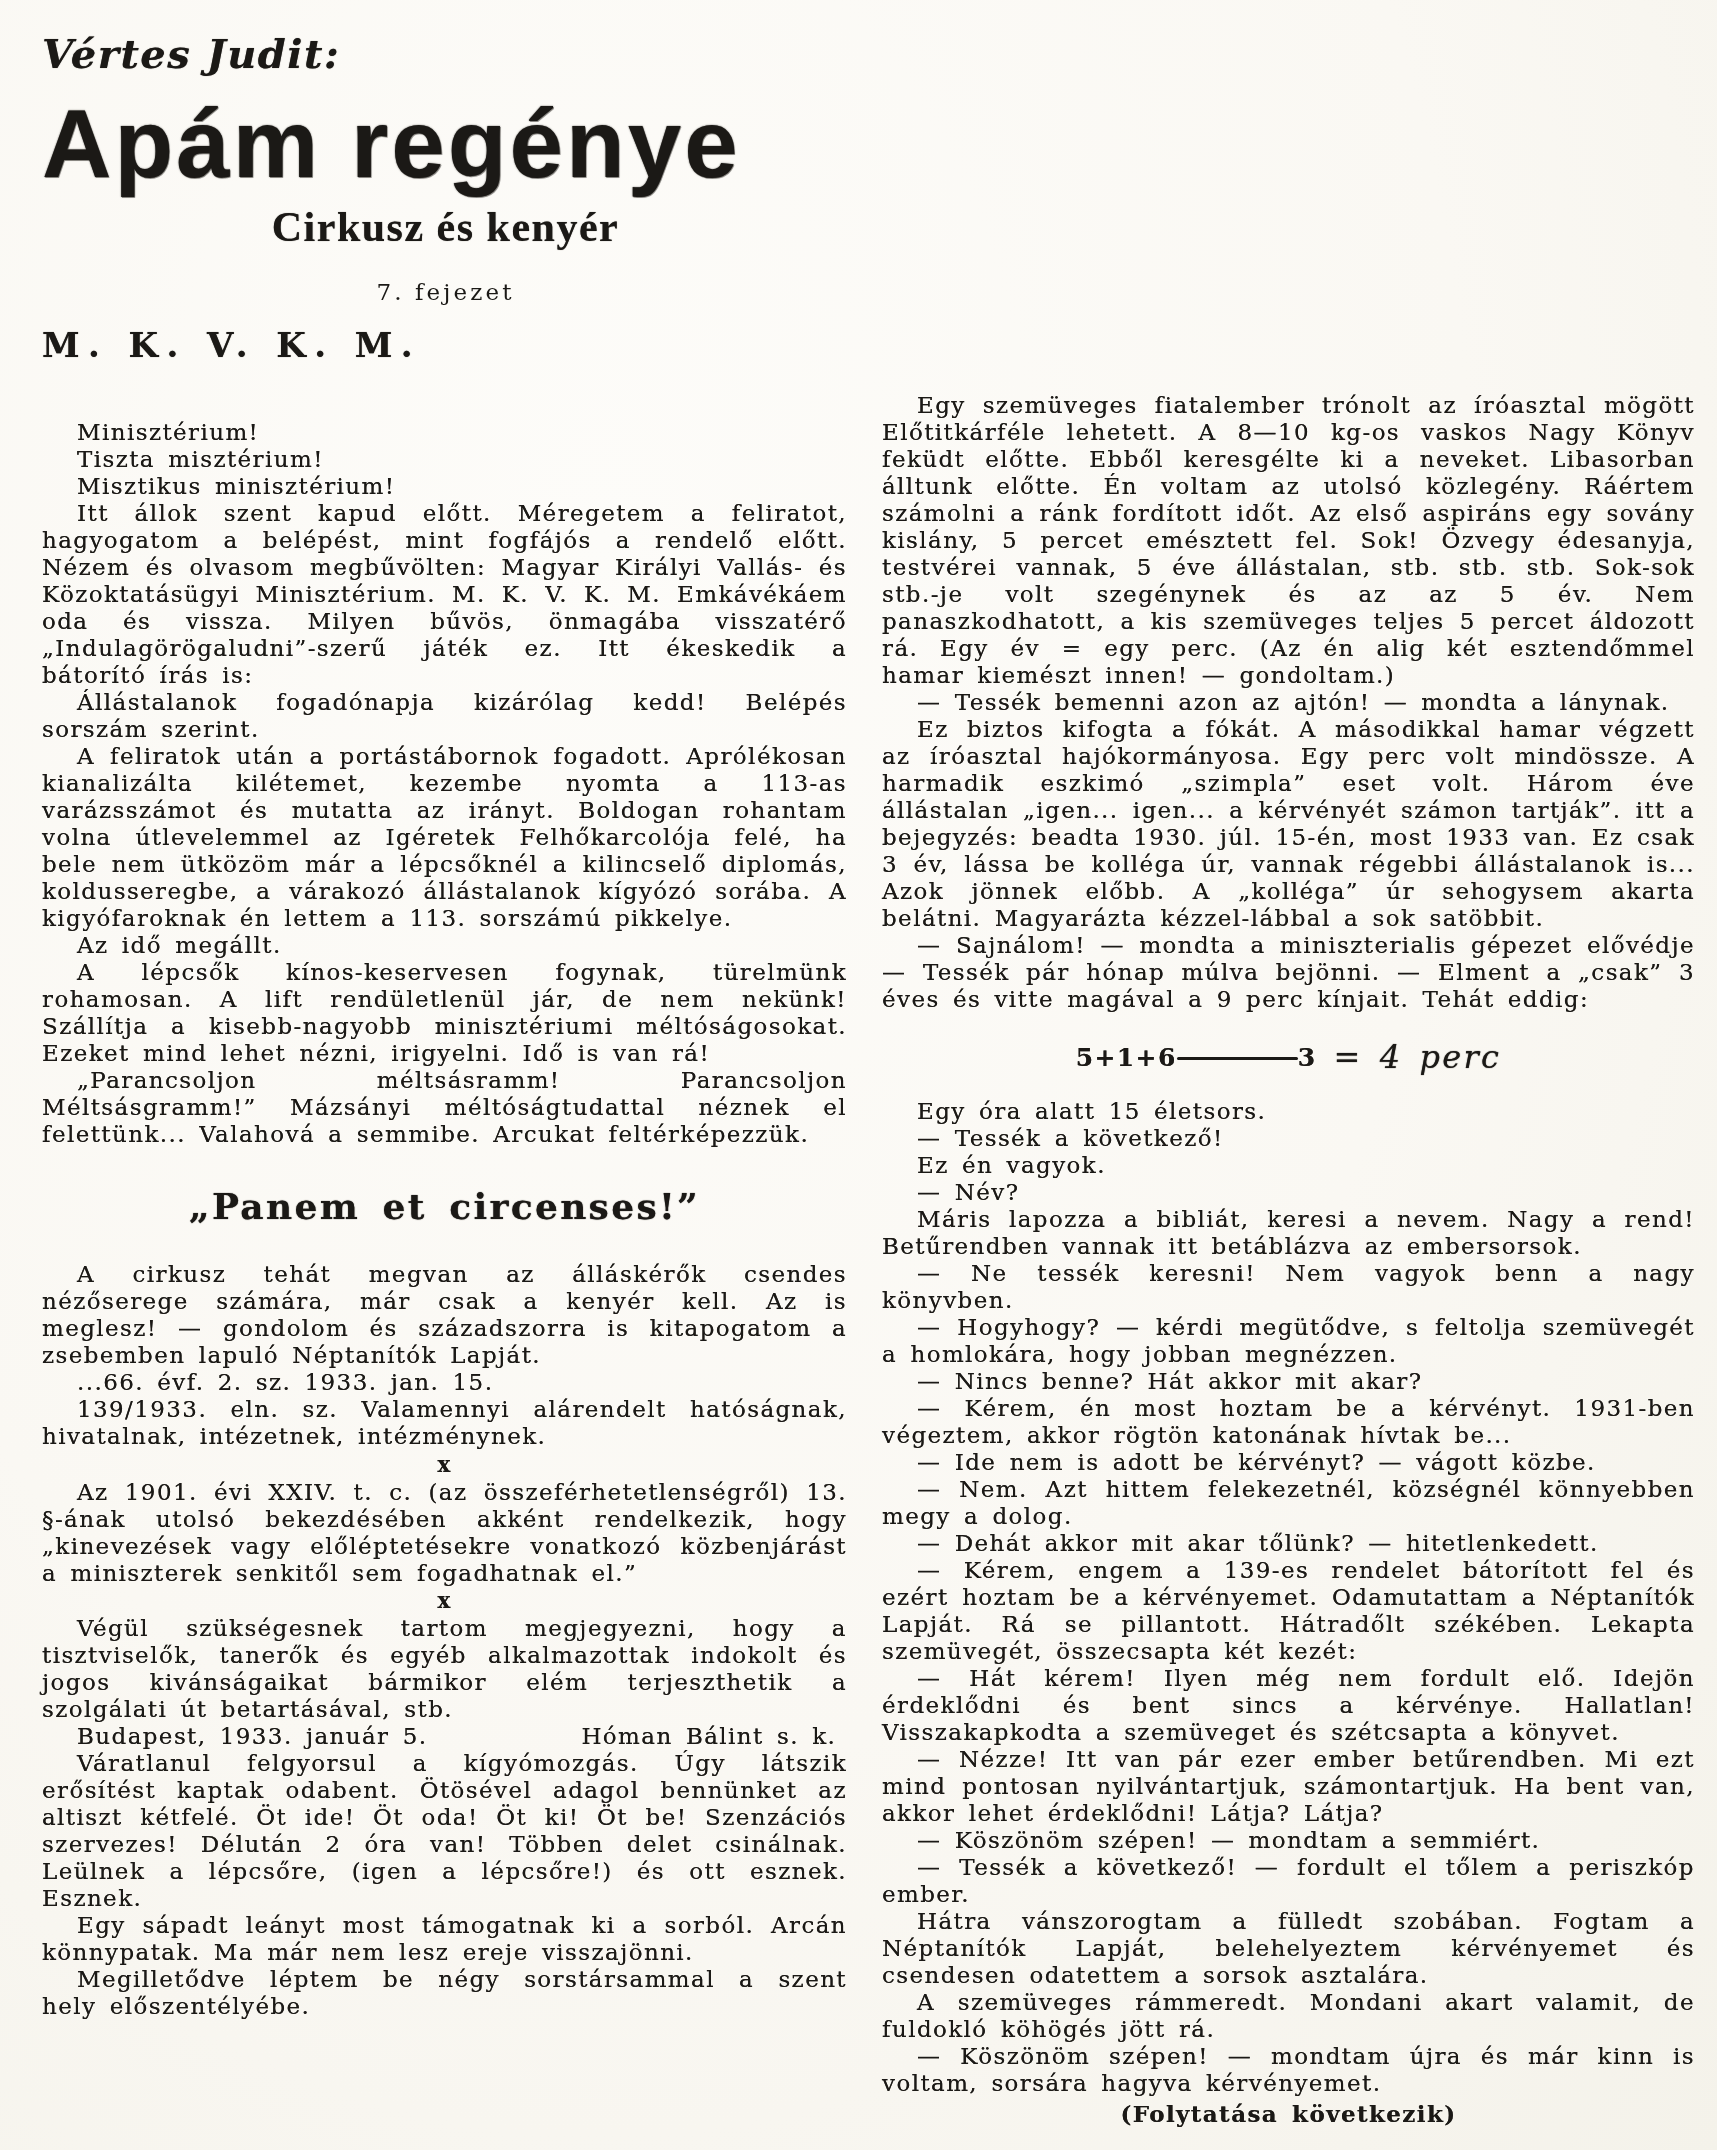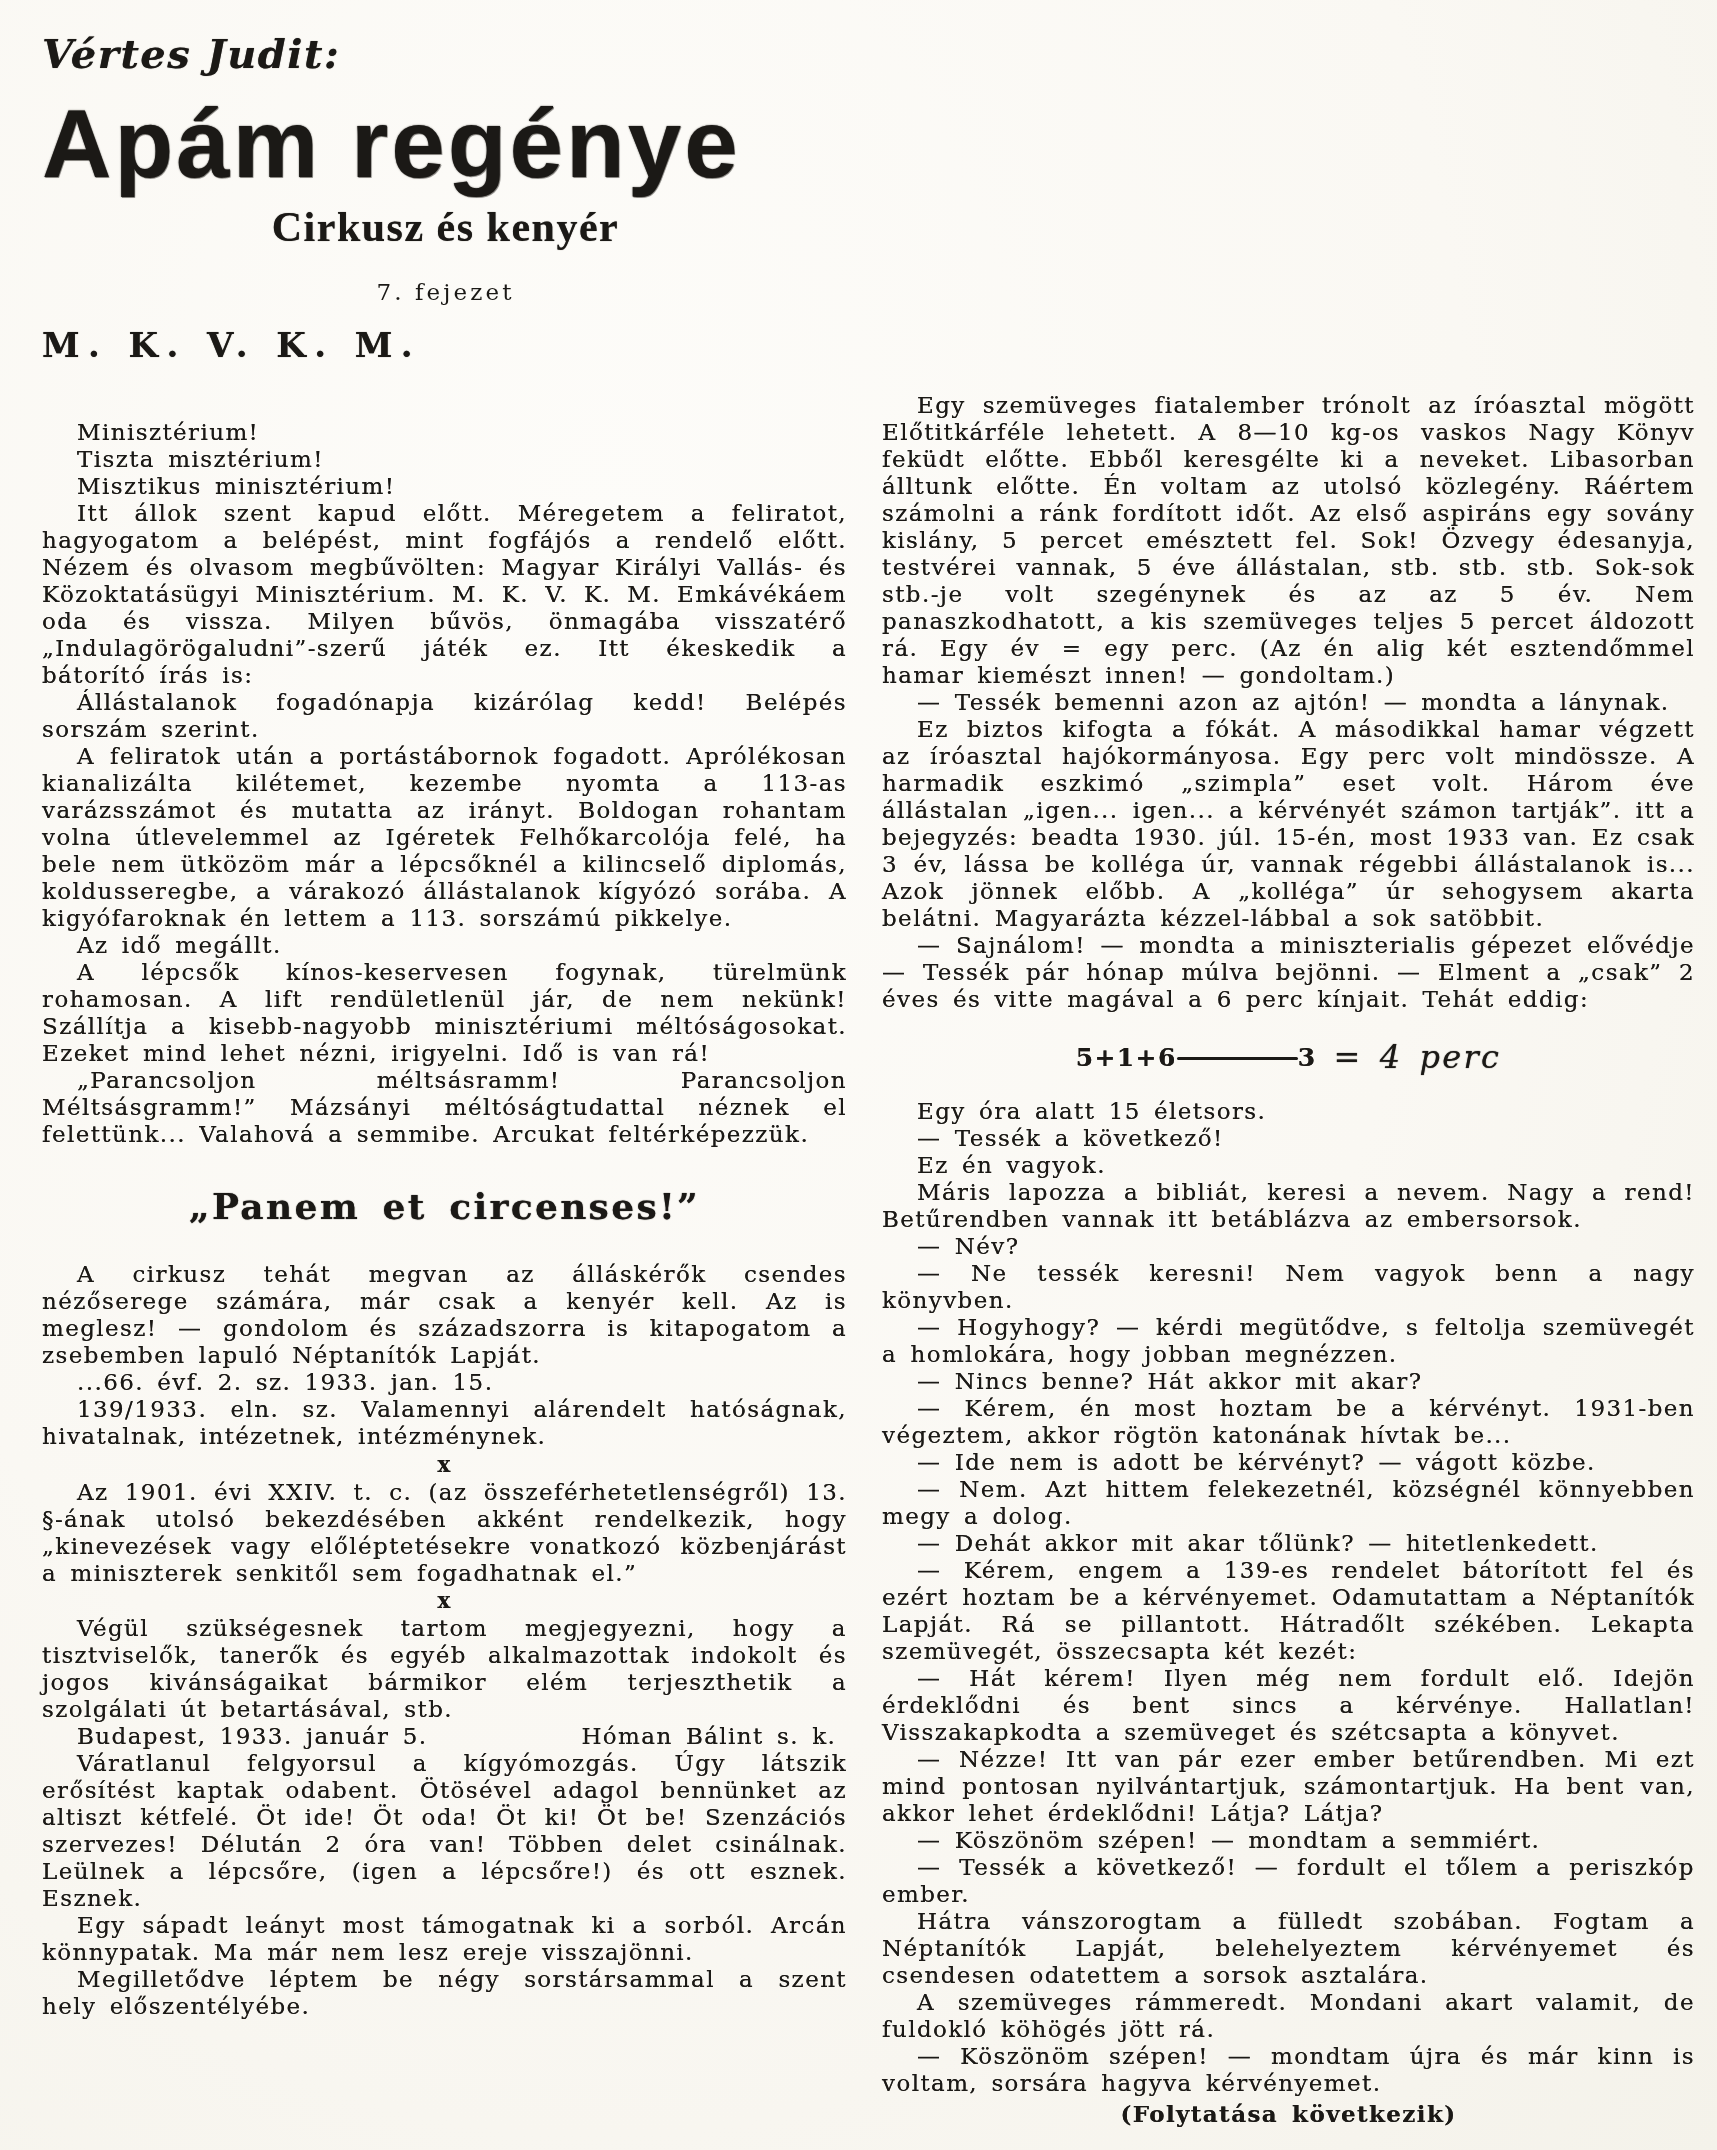--- a/index.html
+++ b/index.html
@@ -176,34 +176,34 @@
         <span class="sig-right">Hóman Bálint s. k.</span>
       </p>
       <p class="para">Váratlanul felgyorsul a kígyómozgás. Úgy látszik erősítést kaptak odabent. Ötösével adagol bennünket az altiszt kétfelé. Öt ide! Öt oda! Öt ki! Öt be! Szenzációs szervezes! Délután 2 óra van! Többen delet csinálnak. Leülnek a lépcsőre, (igen a lépcsőre!) és ott esznek. Esznek.</p>
       <p class="para">Egy sápadt leányt most támogatnak ki a sorból. Arcán könnypatak. Ma már nem lesz ereje visszajönni.</p>
       <p class="para">Megilletődve léptem be négy sorstársammal a szent hely előszentélyébe.</p>
     </div>
   <div class="col col-right" id="col-right">
       <p class="para">Egy szemüveges fiatalember trónolt az íróasztal mögött Előtitkárféle lehetett. A 8—10 kg-os vaskos Nagy Könyv feküdt előtte. Ebből keresgélte ki a neveket. Libasorban álltunk előtte. Én voltam az utolsó közlegény. Ráértem számolni a ránk fordított időt. Az első aspiráns egy sovány kislány, 5 percet emésztett fel. Sok! Özvegy édesanyja, testvérei vannak, 5 éve állástalan, stb. stb. stb. Sok-sok stb.-je volt szegénynek és az az 5 év. Nem panaszkodhatott, a kis szemüveges teljes 5 percet áldozott rá. Egy év = egy perc. (Az én alig két esztendőmmel hamar kiemészt innen! — gondoltam.)</p>
       <p class="para">— Tessék bemenni azon az ajtón! — mondta a lánynak.</p>
       <p class="para">Ez biztos kifogta a fókát. A másodikkal hamar végzett az íróasztal hajókormányosa. Egy perc volt mindössze. A harmadik eszkimó „szimpla” eset volt. Három éve állástalan „igen... igen... a kérvényét számon tartják”. itt a bejegyzés: beadta 1930. júl. 15-én, most 1933 van. Ez csak 3 év, lássa be kolléga úr, vannak régebbi állástalanok is... Azok jönnek előbb. A „kolléga” úr sehogysem akarta belátni. Magyarázta kézzel-lábbal a sok satöbbit.</p>
-      <p class="para">— Sajnálom! — mondta a miniszterialis gépezet elővédje — Tessék pár hónap múlva bejönni. — Elment a „csak” 2 éves és vitte magával a 6 perc kínjait. Tehát eddig:</p>
+      <p class="para">— Sajnálom! — mondta a miniszterialis gépezet elővédje — Tessék pár hónap múlva bejönni. — Elment a „csak” 3 éves és vitte magával a 9 perc kínjait. Tehát eddig:</p>
       <div class="formula">
         <span class="frac">
           <span>5+1+6</span>
           <span class="bar"></span>
           <span>3</span>
         </span>
         <span class="result">= 4 perc</span>
       </div>
       <p class="para">Egy óra alatt 15 életsors.</p>
       <p class="para">— Tessék a következő!</p>
       <p class="para">Ez én vagyok.</p>
+      <p class="para">— Név?</p>
       <p class="para">Máris lapozza a bibliát, keresi a nevem. Nagy a rend! Betűrendben vannak itt betáblázva az embersorsok.</p>
-      <p class="para">— Név?</p>
       <p class="para">— Ne tessék keresni! Nem vagyok benn a nagy könyvben.</p>
       <p class="para">— Hogyhogy? — kérdi megütődve, s feltolja szemüvegét a homlokára, hogy jobban megnézzen.</p>
       <p class="para">— Nincs benne? Hát akkor mit akar?</p>
       <p class="para">— Kérem, én most hoztam be a kérvényt. 1931-ben végeztem, akkor rögtön katonának hívtak be...</p>
       <p class="para">— Ide nem is adott be kérvényt? — vágott közbe.</p>
       <p class="para">— Nem. Azt hittem felekezetnél, községnél könnyebben megy a dolog.</p>
       <p class="para">— Dehát akkor mit akar tőlünk? — hitetlenkedett.</p>
       <p class="para">— Kérem, engem a 139-es rendelet bátorított fel és ezért hoztam be a kérvényemet. Odamutattam a Néptanítók Lapját. Rá se pillantott. Hátradőlt székében. Lekapta szemüvegét, összecsapta két kezét:</p>
       <p class="para">— Hát kérem! Ilyen még nem fordult elő. Idejön érdeklődni és bent sincs a kérvénye. Hallatlan! Visszakapkodta a szemüveget és szétcsapta a könyvet.</p>
       <p class="para">— Nézze! Itt van pár ezer ember betűrendben. Mi ezt mind pontosan nyilvántartjuk, számontartjuk. Ha bent van, akkor lehet érdeklődni! Látja? Látja?</p>

